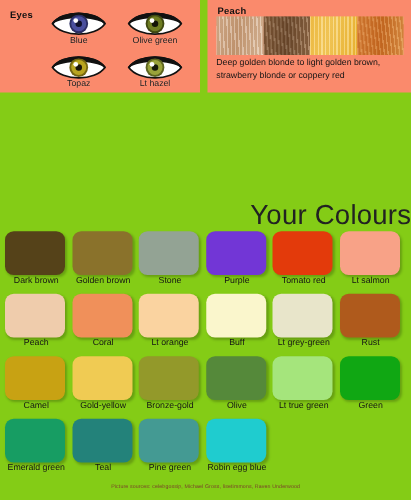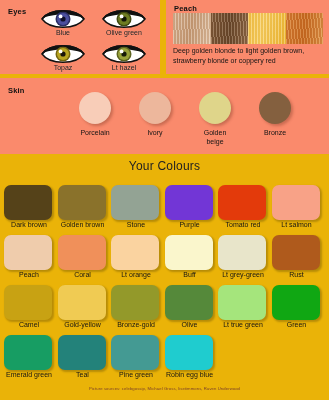--- a/index.html
+++ b/index.html
@@ -2,21 +2,21 @@
 <html><head>
 <meta charset="utf-8">
 <style>
   * { box-sizing: border-box; margin: 0; padding: 0; }
   html, body {
     width: 329px; height: 400px;
     background: #ffffff;
     font-family: "Liberation Sans", sans-serif;
     overflow: hidden;
   }
-  .page { position: relative; width: 329px; height: 400px; background: #eab308; }
+  .page { position: relative; width: 329px; height: 400px; background: #84cc16; }
 
   
   .panel-eyes {
     position: absolute; left: 0; top: 0; width: 160px; height: 74px;
     background: #FA8A6C;
   }
   .panel-hair {
     position: absolute; left: 166px; top: 0; width: 163px; height: 74px;
     background: #FA8A6C;
   }
@@ -68,21 +68,21 @@
     width: 32px; height: 32px; border-radius: 50%;
     margin: 0 auto; box-shadow: 2px 2px 3px rgba(90,35,20,.30);
   }
   .skin-name {
     font-size: 7px; color: #141414; margin-top: 4px; line-height: 1.3;
   }
 
   
   .title {
     position: absolute; left: 0; top: 159px; width: 329px;
-    text-align: center; font-size: 12px; color: #222;
+    text-align: right; font-size: 22px; color: #222;
     font-weight: normal; letter-spacing: .2px;
   }
   .grid {
     position: absolute; left: 4px; top: 185px;
     width: 322px;
     display: grid;
     grid-template-columns: repeat(6, 53.5px);
     grid-auto-rows: 50px;
   }
   .sw-cell { position: relative; width: 53.5px; height: 50px; }
@@ -166,41 +166,20 @@
   <div class="panel-hair"></div>
   <div class="panel-label" style="left:174px; top:4px;">Peach</div>
   <div class="hair-strip">
     <div class="hair-sw h1"></div>
     <div class="hair-sw h2"></div>
     <div class="hair-sw h3"></div>
     <div class="hair-sw h4"></div>
   </div>
   <div class="hair-desc">Deep golden blonde to light golden brown, strawberry blonde or coppery red</div>
 
-  <div class="panel-skin">
-    <div class="panel-label" style="left:8px; top:8px;">Skin</div>
-
-    <div class="skin-cell" style="left:62px; top:14px;">
-      <div class="skin-dot" style="background:#F8CDB8"></div>
-      <div class="skin-name">Porcelain</div>
-    </div>
-    <div class="skin-cell" style="left:122px; top:14px;">
-      <div class="skin-dot" style="background:#EDB79C"></div>
-      <div class="skin-name">Ivory</div>
-    </div>
-    <div class="skin-cell" style="left:182px; top:14px;">
-      <div class="skin-dot" style="background:#DFD58A"></div>
-      <div class="skin-name" style="white-space:pre-line">Golden
-beige</div>
-    </div>
-    <div class="skin-cell" style="left:242px; top:14px;">
-      <div class="skin-dot" style="background:#84603F"></div>
-      <div class="skin-name">Bronze</div>
-    </div>
-  </div>
 
   <div class="title">Your Colours</div>
 
   <div class="grid" id="palette-grid">
       <div class="sw-cell">
         <div class="sw-chip" style="background: rgb(85, 66, 25);"></div>
         <div class="sw-name">Dark brown</div>
       </div>
       <div class="sw-cell">
         <div class="sw-chip" style="background: rgb(138, 114, 43);"></div>

